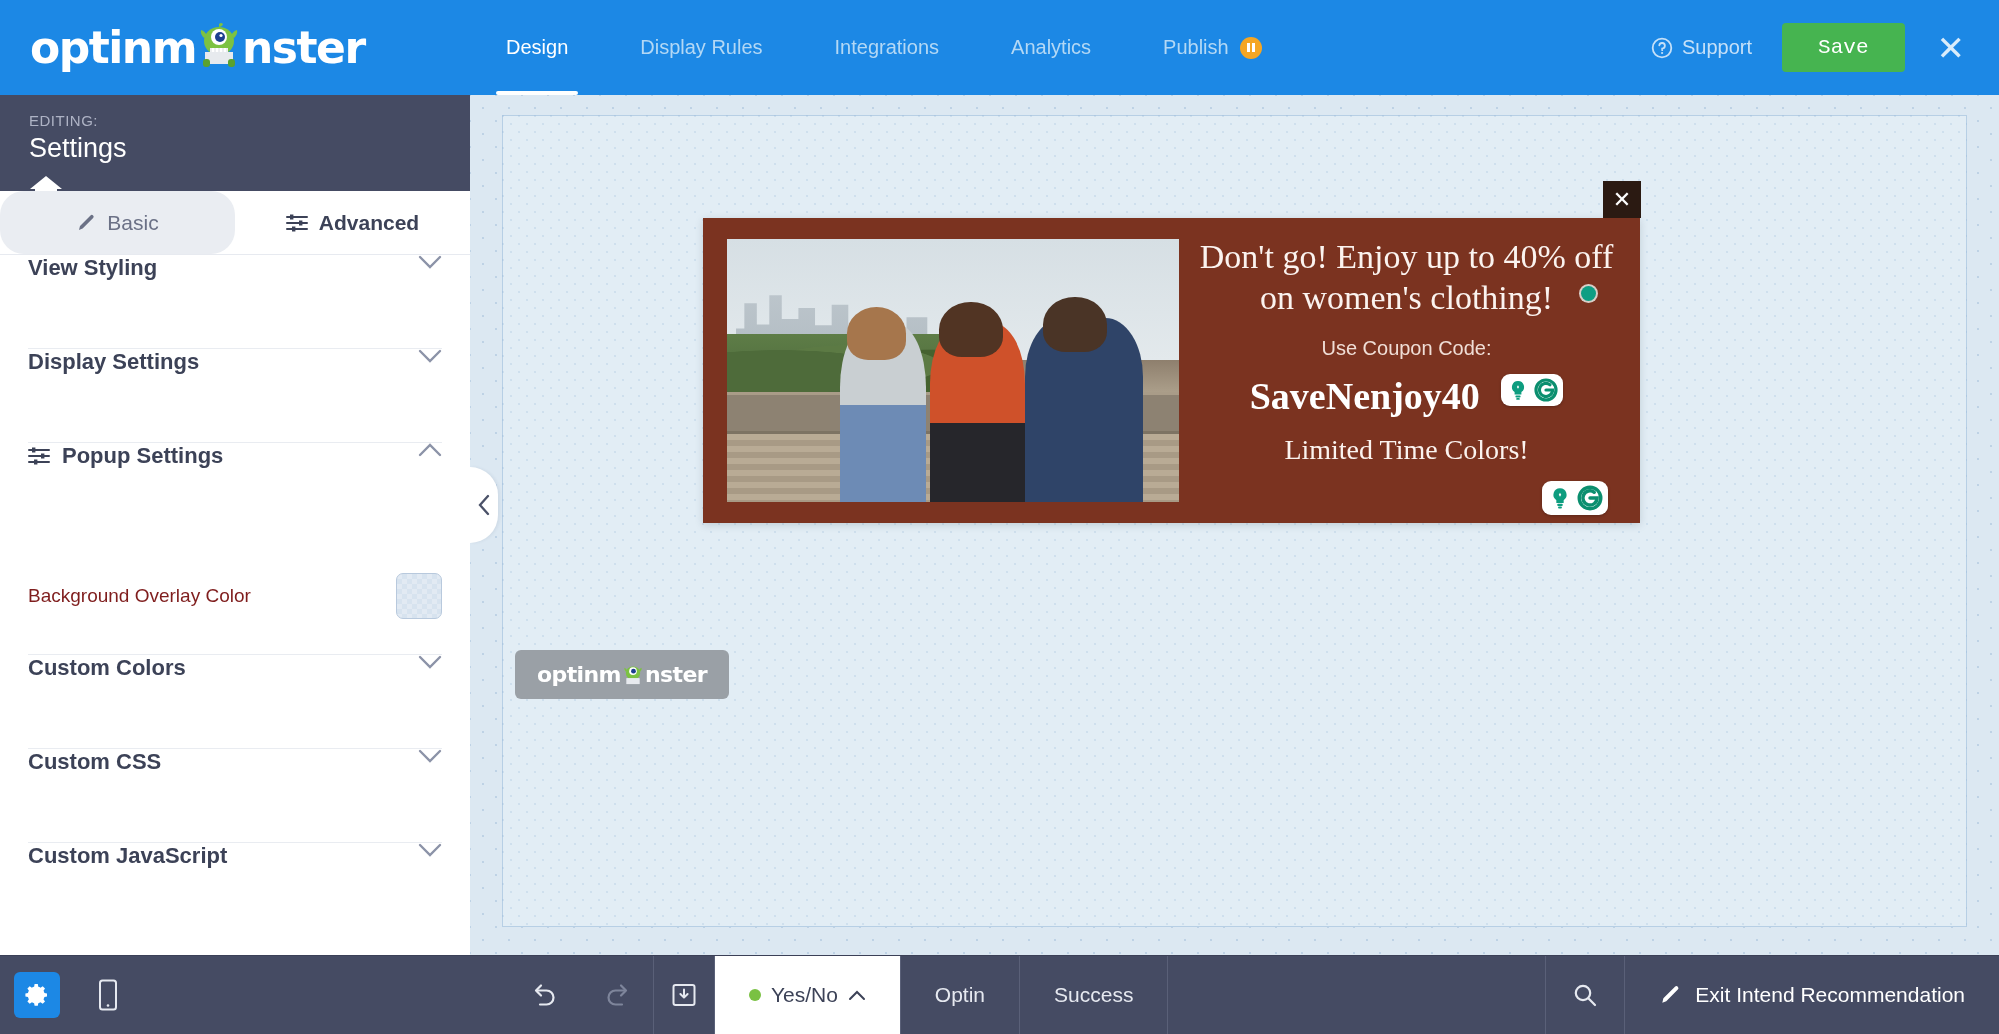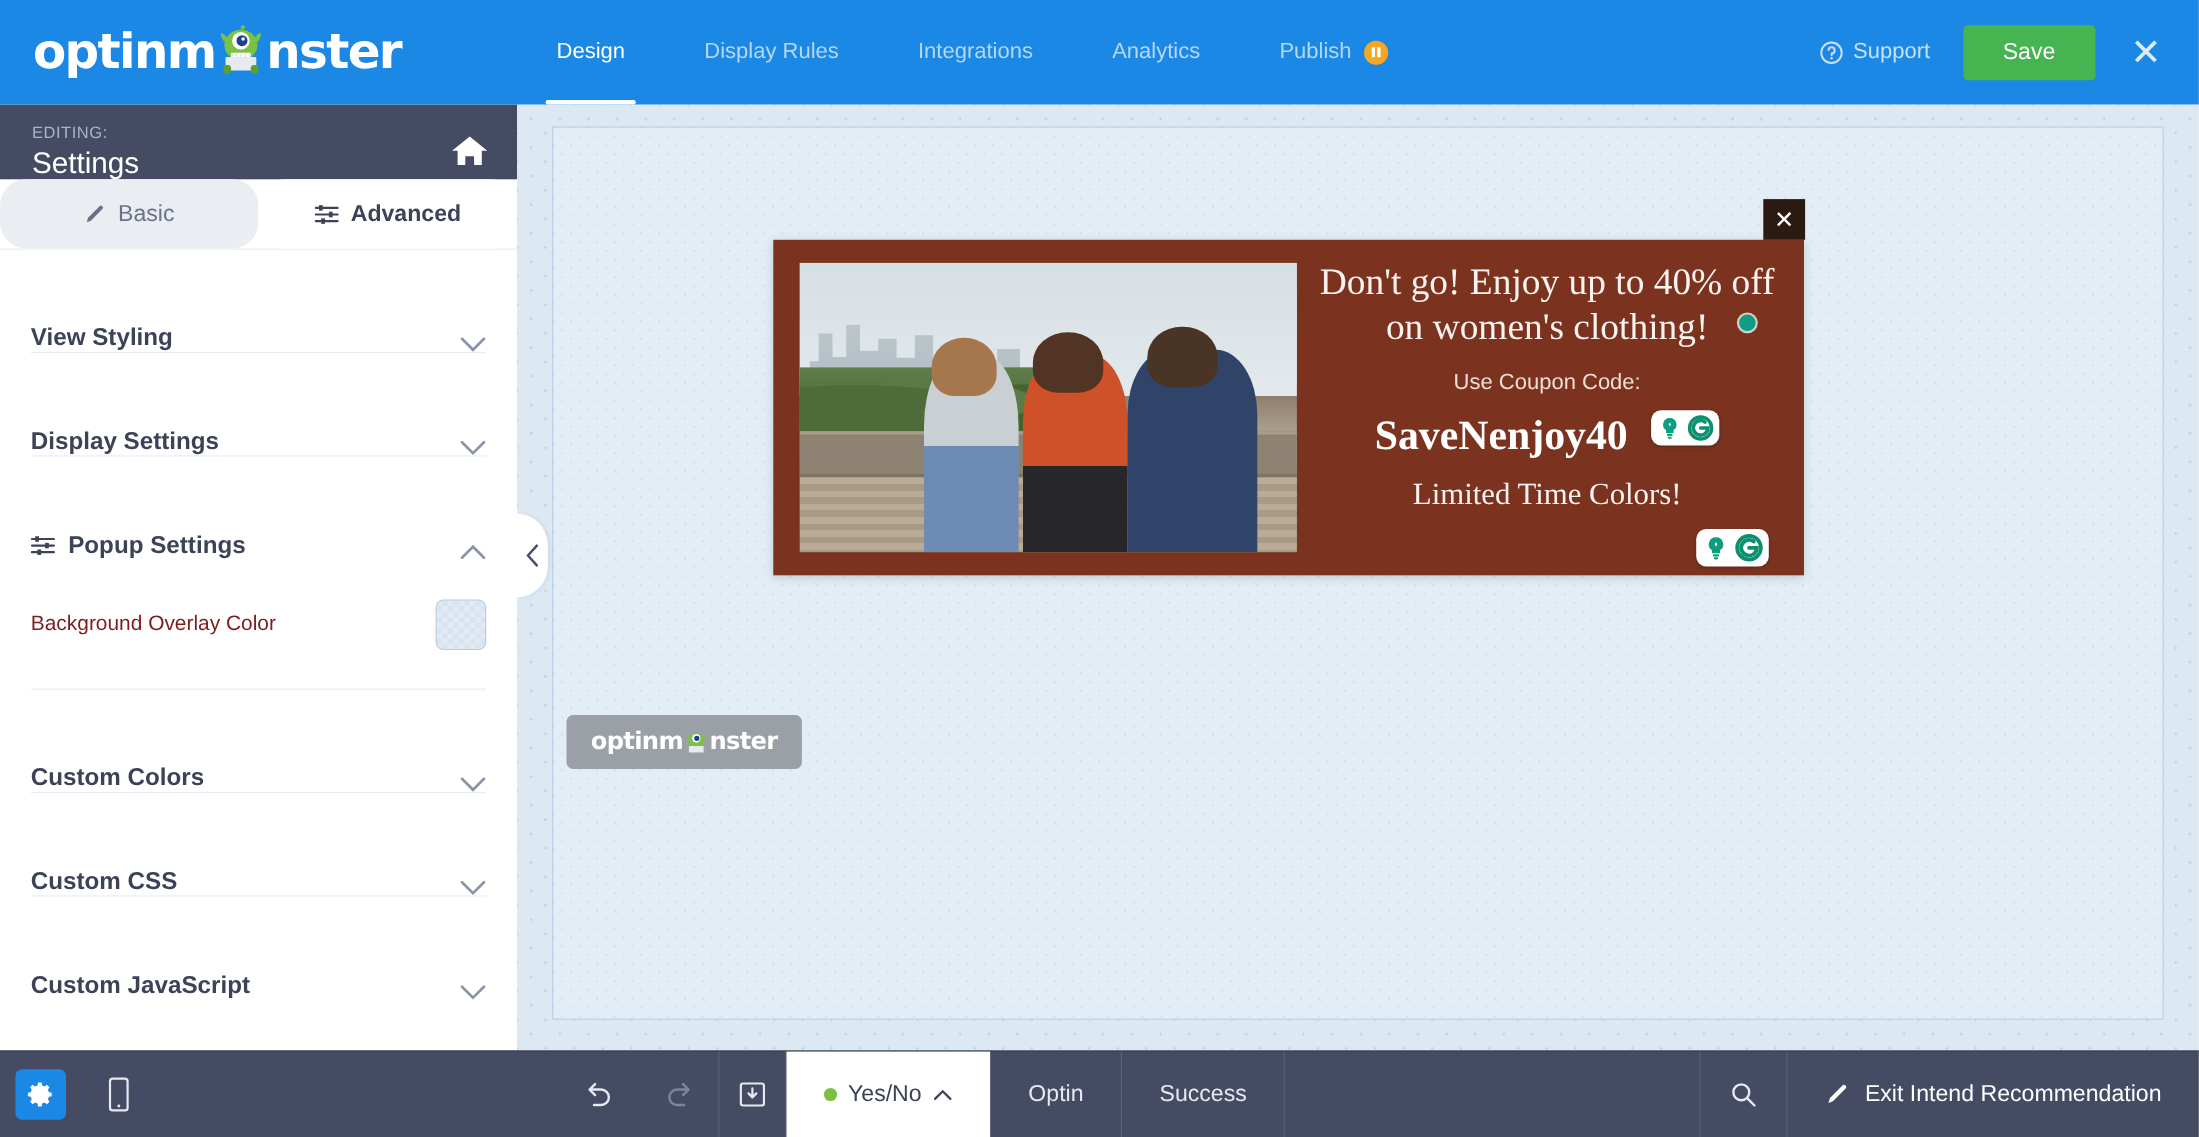--- a/index.html
+++ b/index.html
@@ -54,51 +54,51 @@
 
   .top-right { margin-left: auto; display: flex; align-items: center; padding-right: 20px; gap: 0; }
   .support-btn {
     display: flex; align-items: center; gap: 9px; color: #c5e0f8;
     font-size: 20px; cursor: pointer; padding: 0 20px;
   }
   .save-btn {
     background: #46b450; color: #fff; font-size: 21px;
     padding: 13px 36px; border: none; border-radius: 4px; cursor: pointer;
     margin: 0 18px 0 10px;
-    font-family: Liberation Sans, sans-serif;
+    font-family: Liberation Mono, monospace;
   }
   .close-x { color: #d9ecfb; font-size: 34px; line-height: 1; cursor: pointer; padding: 0 14px; font-weight: 300;}
 
   
   .body-row { flex: 1 1 auto; display: flex; min-height: 0; position: relative; }
 
   
   .sidebar {
     width: 470px; flex: 0 0 470px; background: #ffffff;
     display: flex; flex-direction: column; position: relative; z-index: 20;
   }
   .side-head {
-    background: #454b63; height: 68px; padding: 17px 26px 0 29px;
-    display: flex; align-items: flex-start; justify-content: space-between;
+    background: #454b63; height: 96px; padding: 17px 26px 0 29px;
+    display: flex; align-items: flex-start; justify-content: space-between; flex-direction: column;
   }
   .side-head .eyebrow { color: #aeb3c5; font-size: 15px; letter-spacing: .5px; }
   .side-head .title { color: #ffffff; font-size: 27px; font-weight: normal; margin-top: 4px; }
   .home-icon { margin-top: 10px; cursor: pointer; }
 
   .seg-tabs { display: flex; height: 64px; border-bottom: 1px solid #e7eaf0; }
   .seg-tab {
     flex: 1; display: flex; align-items: center; justify-content: center; gap: 11px;
     font-size: 21px; cursor: pointer; border-radius: 24px;
   }
   .seg-tab.inactive { background: #eaedf2; color: #6b7186; }
   .seg-tab.active { background: #ffffff; color: #3c4257; font-weight: bold; }
 
   .accordion { padding: 0 28px; overflow: hidden; }
   .acc-item {
-    display: flex; align-items: flex-end; height: 94px;
+    display: flex; align-items: flex-start; height: 94px;
     border-bottom: 1px solid #e9ecf1; cursor: pointer;
   }
   .acc-item.noborder { border-bottom: none; }
   .acc-label { font-size: 22px; font-weight: bold; color: #3c4257; display: flex; align-items: center; gap: 12px; }
   .acc-chev { margin-left: auto; color: #8c93a8; }
 
   .setting-row {
     display: flex; align-items: center; height: 118px;
     border-bottom: 1px solid #e9ecf1;
   }

